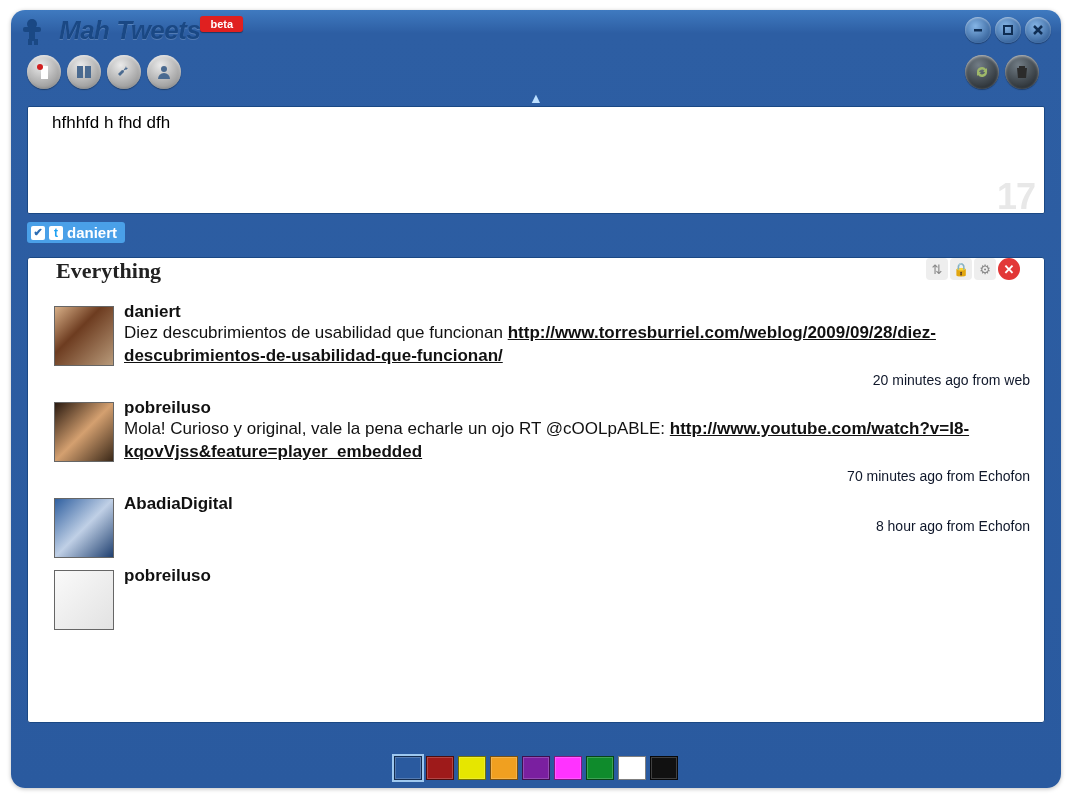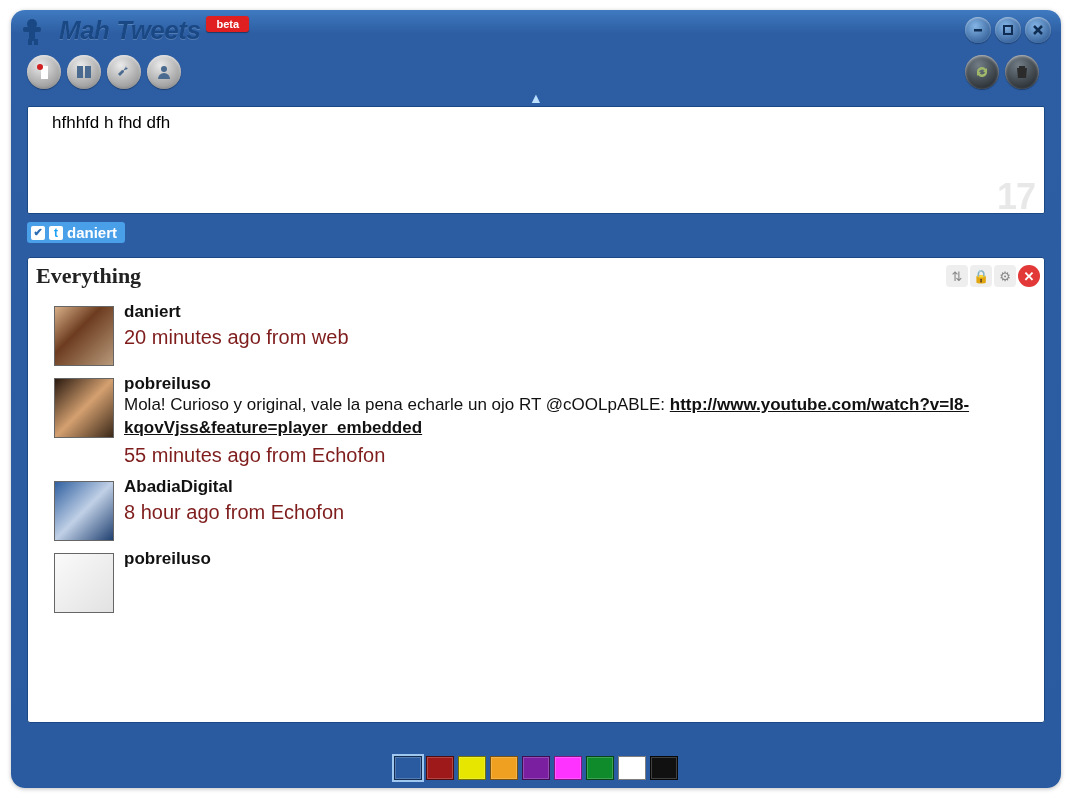--- a/index.html
+++ b/index.html
@@ -10,21 +10,21 @@
   background: linear-gradient(180deg,#3f7ac0 0%, #2d5ea3 3%, #2a5a9f 100%);
   border-radius: 14px; position: relative; padding: 0;
   box-shadow: 0 1px 4px rgba(0,0,0,.25);
 }
 
 
 .titlebar { height: 38px; display:flex; align-items:center; padding:2px 10px 0 8px; }
 .logo-wrap { display:flex; gap:6px; }
 .logo-icon { width:34px; height:30px; border-radius:6px; }
 .app-title { font-size:26px; font-weight:800; font-style:italic; color:#1a4884; letter-spacing:-.5px; text-shadow: 0 1px 0 rgba(255,255,255,.18); }
-.beta-badge { background:#e02020; color:#fff; font-size:11px; font-weight:600; padding:2px 10px; border-radius:3px; margin-left:6px; margin-top:-12px; box-shadow: 0 1px 1px rgba(0,0,0,.4); }
+.beta-badge { background:#e02020; color:#fff; font-size:11px; font-weight:600; padding:2px 10px; border-radius:3px; margin-top:-12px; box-shadow: 0 1px 1px rgba(0,0,0,.4); }
 .window-controls { margin-left:auto; display:flex; gap:4px; }
 .wc-btn { width:26px; height:26px; border-radius:50%; background:radial-gradient(circle at 40% 35%, #85b5e6, #3c69a1 70%); display:flex; align-items:center; justify-content:center; color:#0f2d53; font-weight:900; cursor:pointer; box-shadow: inset 0 1px 2px rgba(255,255,255,.5), 0 1px 1px rgba(0,0,0,.3); }
 
 
 .toolbar { height:48px; padding:0 16px; display:flex; align-items:center; }
 .tool-btn { width:34px; height:34px; border-radius:50%; margin-right:6px;
   background:radial-gradient(circle at 40% 30%, #eaeaea, #9b9b9b 75%); box-shadow: inset 0 1px 3px rgba(255,255,255,.7), inset 0 -1px 2px rgba(0,0,0,.2), 0 1px 1px rgba(0,0,0,.35);
   display:flex; align-items:center; justify-content:center; cursor:pointer; }
 .tool-right { margin-left:auto; display:flex; }
 .tool-btn.dark { background:radial-gradient(circle at 40% 30%, #727d86, #2a3035 78%); }
@@ -37,39 +37,39 @@
 .compose textarea { width:100%; height:108px; border:1px solid #1a4884; border-radius:2px; padding:6px 24px; font:17px "Segoe UI", Arial; resize:none; outline:none; }
 .compose-wrap { position:relative; }
 .char-counter { position:absolute; right:10px; bottom:0; font-size:36px; font-weight:700; color:#e8e8e8; letter-spacing:-1px; }
 .account-row { margin-top:4px; display:flex; align-items:center; }
 .account-chip { background:#4aa0e8; color:#fff; padding:2px 8px 2px 4px; border-radius:3px; display:flex; align-items:center; gap:4px; font-weight:600; font-size:15px; }
 .account-chip .chk { width:14px; height:14px; background:#fff; border-radius:2px; display:inline-flex; align-items:center; justify-content:center; color:#2d6db3; font-size:11px; }
 .account-chip .twico { width:14px; height:14px; background:#fff; border-radius:2px; display:inline-flex; align-items:center; justify-content:center; color:#1da1f2; font-size:12px; }
 
 
 .panel { margin:14px 16px 0; background:#fff; border:1px solid #1a4884; border-radius:3px; height:466px; display:flex; flex-direction:column; }
-.panel-head { height:36px; display:flex; align-items:center; padding:0 4px; border-bottom:0; }
+.panel-head { height:36px; display:flex; align-items:flex-start; padding:0 24px; border-bottom:0; }
 .panel-title { font:700 22px "Segoe UI"; color:#222; margin-left:4px; }
 .panel-tools { margin-left:auto; display:flex; gap:2px; align-items:center; }
 .ptool { width:22px; height:22px; border-radius:4px; background:#eee; display:inline-flex; align-items:center; justify-content:center; cursor:pointer; font-size:13px; color:#888; }
 .ptool.red { color:#fff; background:#e23838; border-radius:50%; font-weight:900; }
 
 .scroll-area { flex:1; overflow-y:scroll; padding:2px 4px 4px 6px; }
 .scroll-area::-webkit-scrollbar { width:18px; }
 .scroll-area::-webkit-scrollbar-track { background:#f5f5f5; border-left:1px solid #e6e6e6; }
 .scroll-area::-webkit-scrollbar-thumb { background:#4e6fa8; border-radius:3px; border:3px solid #f5f5f5; }
 .scroll-area::-webkit-scrollbar-button { height:18px; background:#f5f5f5; }
 
 .tweet { display:flex; padding:6px 4px 2px 10px; }
 .avatar { width:60px; height:60px; border:1px solid #666; margin:4px 10px 0 10px; background:#ccc; flex-shrink:0; }
 .tw-body { flex:1; }
 .tw-user { font-weight:700; font-size:17px; color:#111; }
 .tw-text { font-size:17px; color:#111; line-height:1.35; }
 .tw-text a, .tw-text .lnk { font-weight:700; text-decoration:underline; color:#111; }
-.tw-meta { font-size:20px; color:#7f1d1d; margin:4px 6px 2px 0; }
+.tw-meta { text-align:right; font-size:14px; color:#0f172a; margin:4px 6px 2px 0; }
 
 
 .swatch-bar { position:absolute; bottom:8px; left:0; right:0; display:flex; justify-content:center; gap:4px; }
 .swatch { width:28px; height:24px; border:1px solid rgba(0,0,0,.5); cursor:pointer; box-shadow:inset 0 0 0 1px rgba(255,255,255,.2); }
 .swatch.sel { outline:2px solid #9ec8ef; outline-offset:0; }
 
 
 .av-a{background:linear-gradient(135deg,#d8b088 0%,#6d3c20 40%,#b89a7a 100%);}
 .av-b{background:linear-gradient(135deg,#2a1a10 0%,#d4a070 50%,#3a2818 100%);}
 .av-c{background:linear-gradient(135deg,#3060a0 0%,#c0d0e6 50%,#204070 100%);}
@@ -173,29 +173,30 @@
         <span class="ptool">🔒</span>
         <span class="ptool">⚙</span>
         <span class="ptool red">✕</span>
       </div>
     </div>
     <div class="scroll-area" id="feed">
         <div class="tweet">
           <div class="avatar av-a"></div>
           <div class="tw-body">
             <div class="tw-user">daniert</div>
+            <div class="tw-text">Diez descubrimientos de usabilidad que funcionan <span class="lnk">http://www.torresburriel.com/weblog/2009/09/28/diez-descubrimientos-de-usabilidad-que-funcionan/</span></div>
             <div class="tw-meta">20 minutes ago  from web</div>
           </div>
         </div>
         <div class="tweet">
           <div class="avatar av-b"></div>
           <div class="tw-body">
             <div class="tw-user">pobreiluso</div>
             <div class="tw-text">Mola! Curioso y original, vale la pena echarle un ojo RT @cOOLpABLE: <span class="lnk">http://www.youtube.com/watch?v=I8-kqovVjss&amp;feature=player_embedded</span></div>
-            <div class="tw-meta">55 minutes ago  from Echofon</div>
+            <div class="tw-meta">70 minutes ago  from Echofon</div>
           </div>
         </div>
         <div class="tweet">
           <div class="avatar av-c"></div>
           <div class="tw-body">
             <div class="tw-user">AbadiaDigital</div>
             <div class="tw-meta">8 hour ago  from Echofon</div>
           </div>
         </div>
         <div class="tweet">

